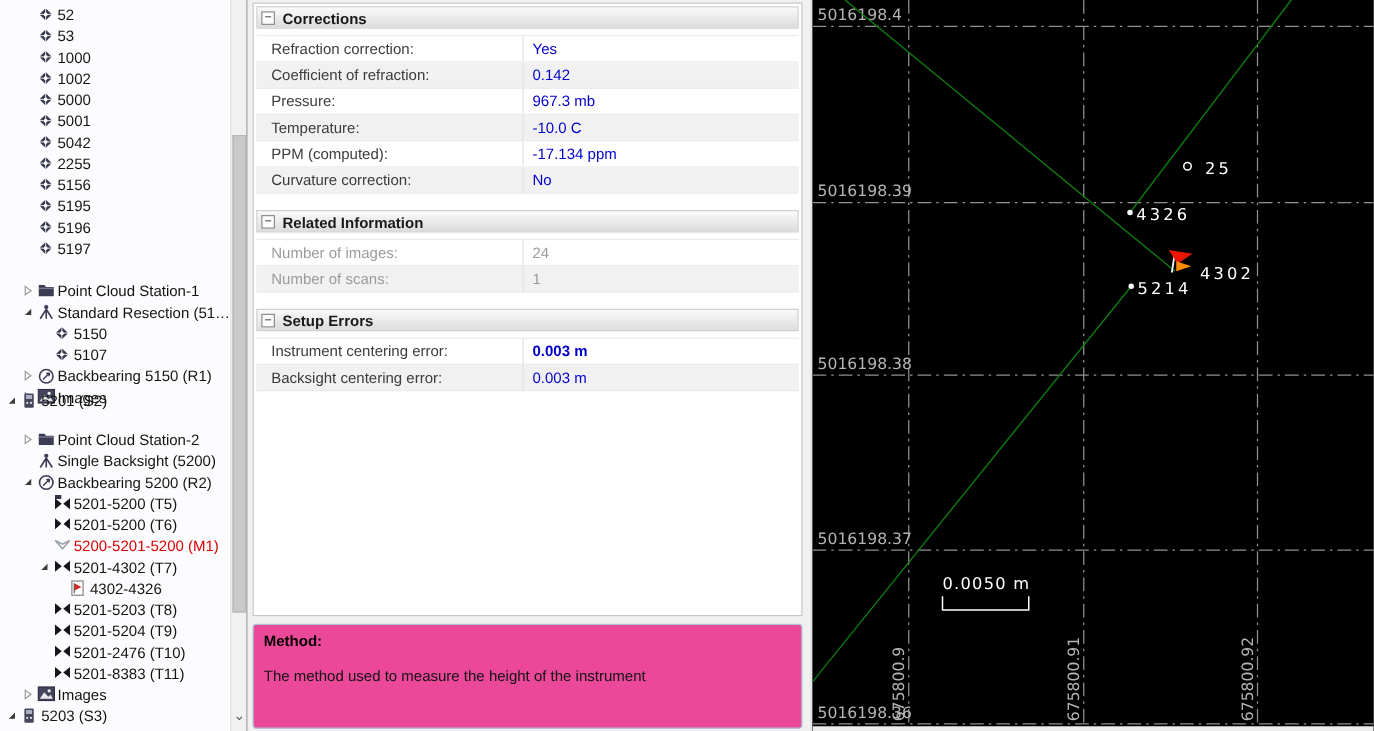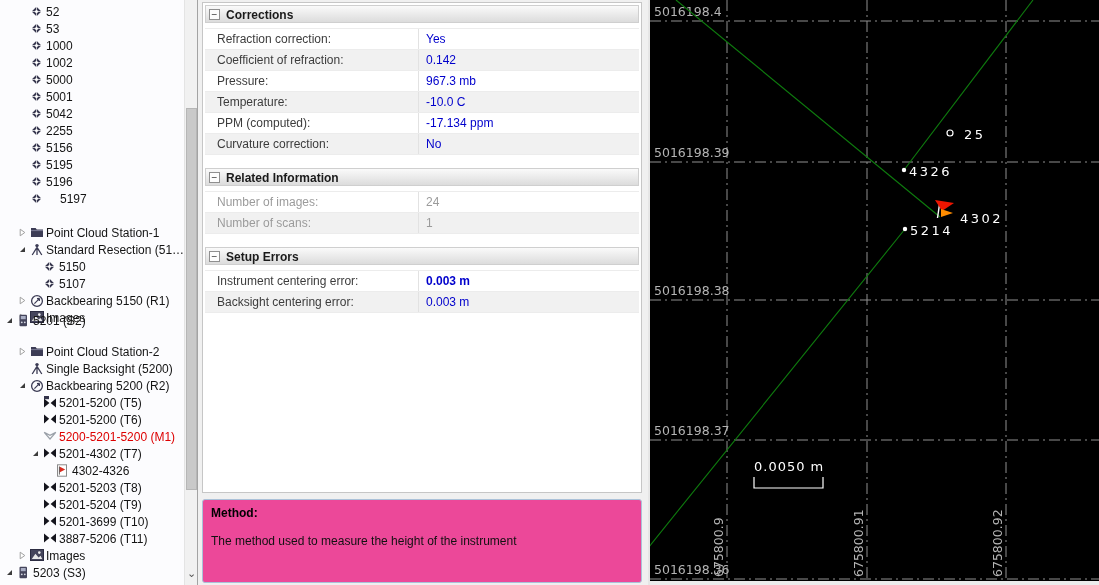--- a/index.html
+++ b/index.html
@@ -188,21 +188,21 @@
         <span class="tlabel" style="left:46px">5196</span>
       </div>
       <div class="trow" style="top: 191px;">
         <span class="tico" style="left:30px">
           <svg width="13" height="13" viewBox="0 0 13 13">
             <rect x="3" y="3" width="7" height="7" rx="1.2" fill="#38384f" transform="rotate(45 6.5 6.5)"></rect>
             <circle cx="6.5" cy="6.5" r="1.5" fill="#fff"></circle>
             <path d="M6.5 2 V11 M2 6.5 H11" stroke="#fff" stroke-width="0.7"></path>
           </svg>
         </span>
-        <span class="tlabel" style="left:60px">5197</span>
+        <span class="tlabel" style="left:46px">5197</span>
       </div>
       <div class="trow" style="top: 225px;">
         <span class="exp" style="left:18px">
           <svg width="9" height="9" viewBox="0 0 9 9">
             <path d="M2.2 1.2 L6.8 4.5 L2.2 7.8 Z" fill="#fff" stroke="#a0a0a0"></path>
           </svg>
         </span>
         <span class="tico" style="left:30px">
           <svg width="14" height="12" viewBox="0 0 14 12">
             <path d="M1 3.5 V2 h4.6 l1.2 1.5 H13 V11 H1 Z" fill="#3c3c55"></path>
@@ -391,29 +391,29 @@
           </svg>
         </span>
         <span class="tlabel" style="left:59px">5201-5204 (T9)</span>
       </div>
       <div class="trow" style="top: 514px;">
         <span class="tico" style="left:43px">
           <svg width="14" height="12" viewBox="0 0 14 12">
             <path d="M1 1.6 L6.4 6 L1 10.4 Z M13 1.6 L7.6 6 L13 10.4 Z" fill="#15151d"></path>
           </svg>
         </span>
-        <span class="tlabel" style="left:59px">5201-3699 (T10)</span>
+        <span class="tlabel" style="left:59px">5201-2476 (T10)</span>
       </div>
       <div class="trow" style="top: 531px;">
         <span class="tico" style="left:43px">
           <svg width="14" height="12" viewBox="0 0 14 12">
             <path d="M1 1.6 L6.4 6 L1 10.4 Z M13 1.6 L7.6 6 L13 10.4 Z" fill="#15151d"></path>
           </svg>
         </span>
-        <span class="tlabel" style="left:59px">3887-5206 (T11)</span>
+        <span class="tlabel" style="left:59px">5201-8383 (T11)</span>
       </div>
       <div class="trow" style="top: 548px;">
         <span class="exp" style="left:18px">
           <svg width="9" height="9" viewBox="0 0 9 9">
             <path d="M2.2 1.2 L6.8 4.5 L2.2 7.8 Z" fill="#fff" stroke="#a0a0a0"></path>
           </svg>
         </span>
         <span class="tico" style="left:30px">
           <svg width="14" height="12" viewBox="0 0 14 12">
             <rect x="0.5" y="0.5" width="13" height="11" fill="#45455c" stroke="#2c2c42"></rect>

